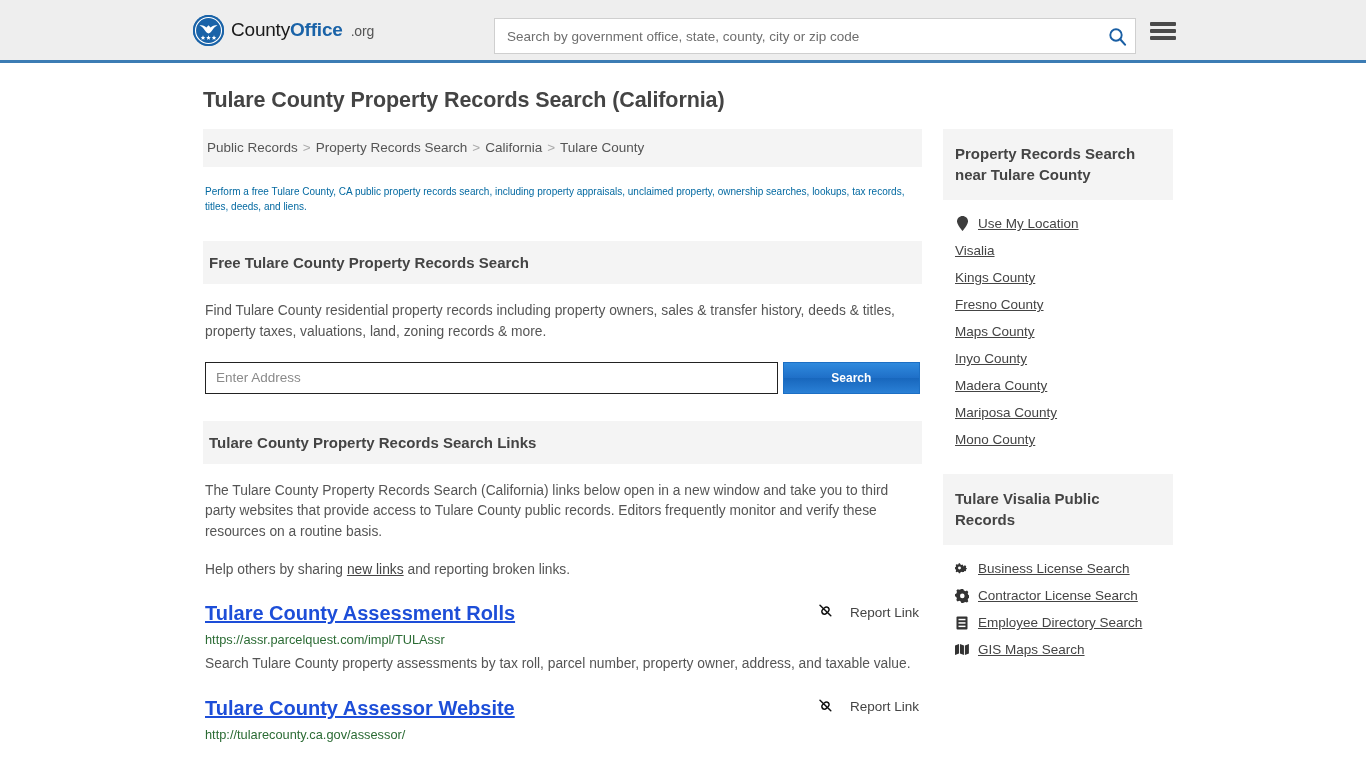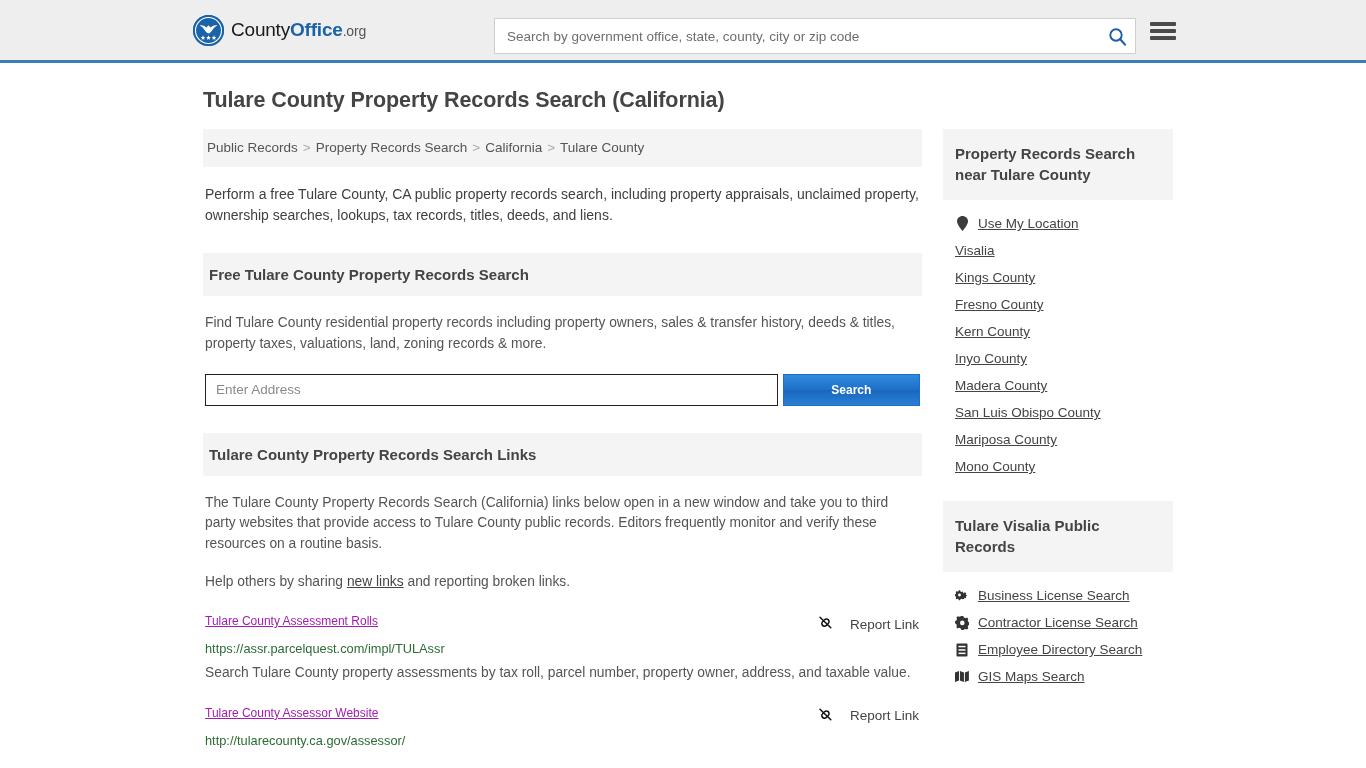--- a/index.html
+++ b/index.html
@@ -39,21 +39,21 @@
   }
   .logo-badge svg { display: block; }
   .logo-text {
     font-size: 19px;
     letter-spacing: -0.2px;
     color: #1a1a1a;
     font-weight: 400;
     white-space: nowrap;
   }
   .logo-text .bold { font-weight: 700; color: #1a63a8; }
-  .logo-text .tld  { font-size: 14px; color: #555; }
+  .logo-text .tld  { font-size: 14px; color: #555; margin-left: 8px; }
 
   .header-search {
     position: absolute;
     left: 494px;
     top: 18px;
     width: 642px;
     height: 36px;
     background: #ffffff;
     border: 1px solid #cfcfcf;
     display: flex;
@@ -124,23 +124,23 @@
   .breadcrumb a {
     color: #555555;
     text-decoration: none;
   }
   .breadcrumb .sep {
     color: #aaaaaa;
     margin: 0 5px;
   }
 
   .intro-text {
-    font-size: 14px;
+    font-size: 10px;
     line-height: 1.5;
-    color: #404040;
+    color: #0369a1;
     margin: 17px 0 0 0;
     padding: 0 2px;
   }
 
   
   .section-head {
     background: #f4f4f4;
     padding: 13px 8px 13px 6px;
     margin-top: 27px;
     font-size: 15px;
@@ -203,23 +203,23 @@
   }
 
   
   .link-entry { margin-top: 22px; padding: 0 2px; }
   .link-entry-head {
     display: flex;
     align-items: flex-start;
     justify-content: space-between;
   }
   .link-title {
-    font-size: 12px;
-    font-weight: 400;
-    color: #a21caf;
+    font-size: 20px;
+    font-weight: 700;
+    color: #1d4ed8;
     text-decoration: underline;
     cursor: pointer;
   }
   .report-link {
     display: flex;
     align-items: center;
     gap: 16px;
     font-size: 13.5px;
     color: #444444;
     white-space: nowrap;
@@ -401,30 +401,27 @@
           <div class="side-item">
             <a>Visalia</a>
           </div>
           <div class="side-item">
             <a>Kings County</a>
           </div>
           <div class="side-item">
             <a>Fresno County</a>
           </div>
           <div class="side-item">
-            <a>Kern County</a>
+            <a>Maps County</a>
           </div>
           <div class="side-item">
             <a>Inyo County</a>
           </div>
           <div class="side-item">
             <a>Madera County</a>
-          </div>
-          <div class="side-item">
-            <a>San Luis Obispo County</a>
           </div>
           <div class="side-item">
             <a>Mariposa County</a>
           </div>
           <div class="side-item">
             <a>Mono County</a>
           </div>
         </div>
       </div>
 

